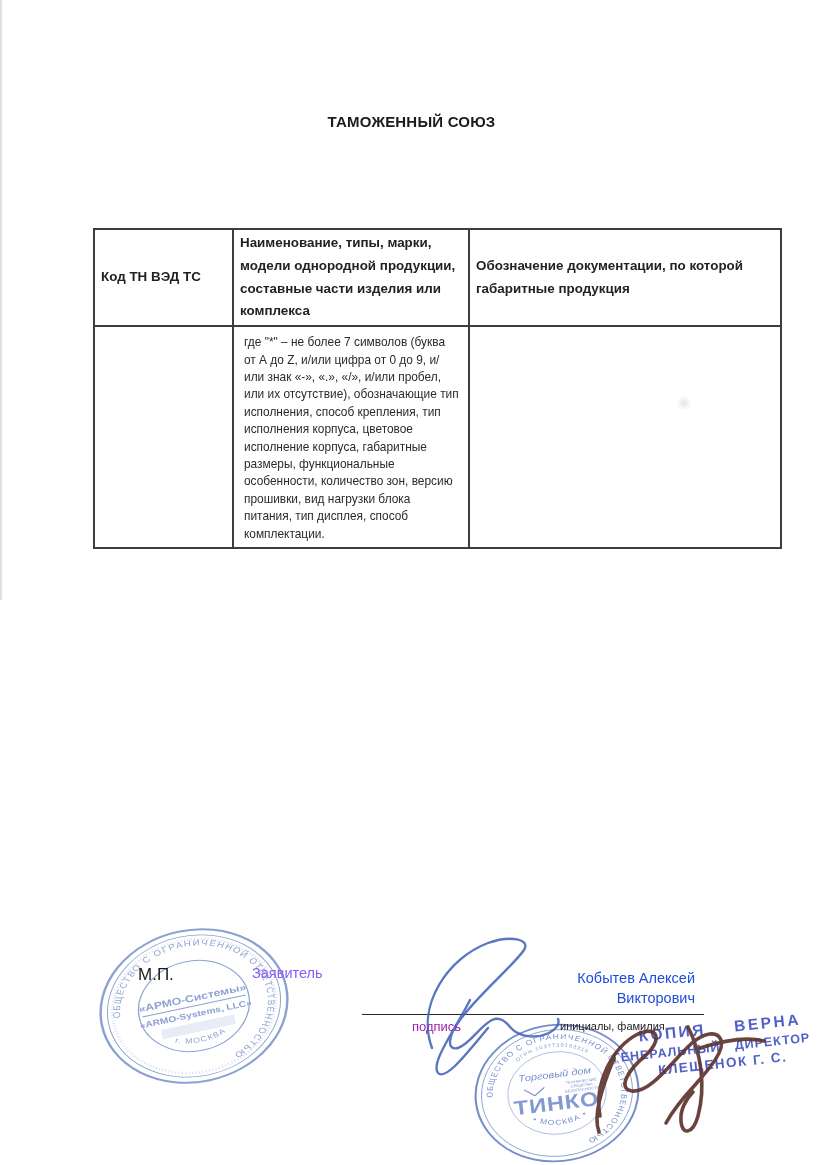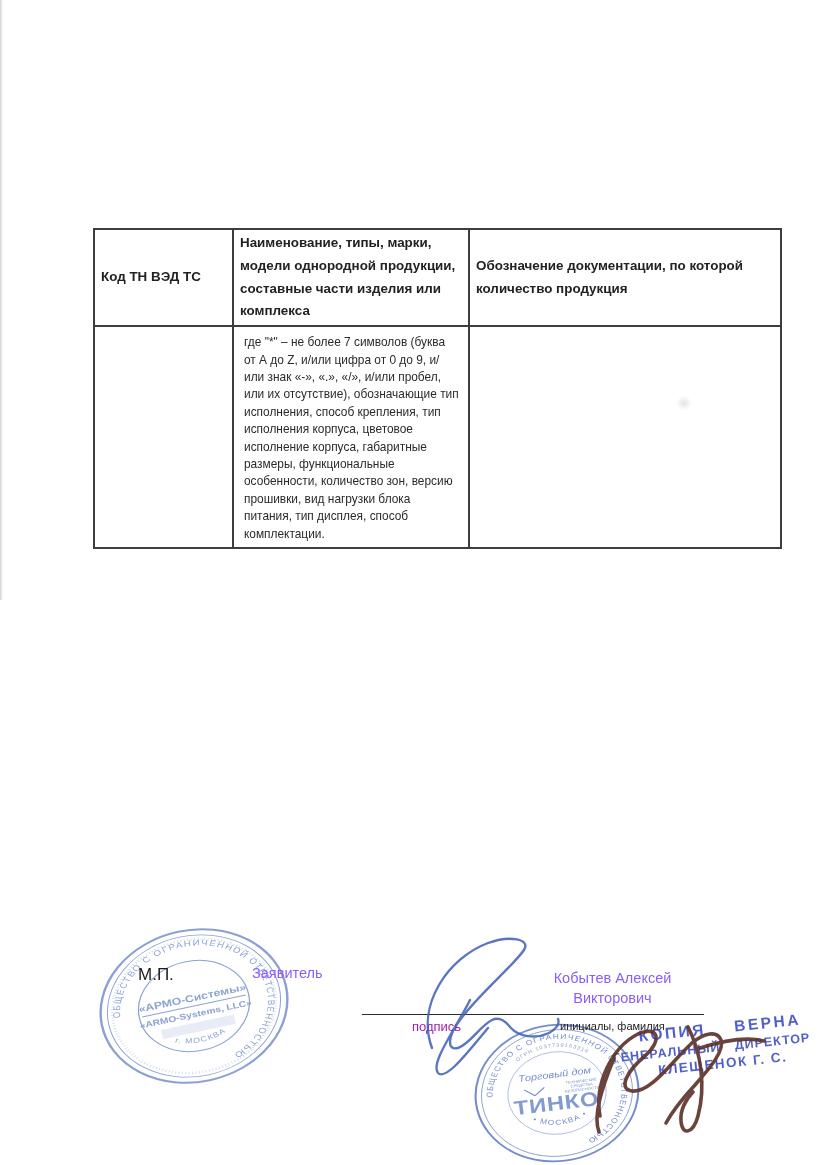--- a/index.html
+++ b/index.html
@@ -17,22 +17,22 @@
   table.doc-table th,table.doc-table td{border:2px solid #3d3d3d;vertical-align:middle;
         padding:0;}
   th.c1{width:125px;margin-top:44px;} th.c2{width:222px;} th.c3{width:298px;}
   table.doc-table th{font-size:13.4px;font-weight:bold;text-align:left;height:90px;
         line-height:1.7;color:#222;padding:2px 6px;}
   td.body-cell{height:186px;vertical-align:top;}
   td.desc{font-size:11.9px;line-height:17.4px;text-align:left;color:#2a2a2a;
         padding:7px 9px 4px 10px !important;}
   .mp-label{position:absolute;left:138px;top:965px;font-size:17px;color:#1c1c1c;z-index:5;}
   .applicant-label{position:absolute;left:252px;top:965px;font-size:14.5px;color:#8b5cf6;z-index:5;}
-  .name-block{position:absolute;left:530px;top:968px;width:165px;text-align:center;
-        font-size:14.5px;line-height:20px;color:#8b5cf6;z-index:5;}
+  .name-block{position:absolute;left:530px;top:968px;width:165px;text-align:right;
+        font-size:14.5px;line-height:20px;color:#1d4ed8;z-index:5;}
   .sig-line{position:absolute;left:362px;top:1014px;width:342px;border-top:1.5px solid #2b2b2b;z-index:5;}
   .cap-sign{position:absolute;left:412px;top:1019px;font-size:13px;color:#a21caf;z-index:5;}
   .cap-name{position:absolute;left:560px;top:1020px;font-size:11px;color:#222;z-index:5;}
   .stamp{position:absolute;z-index:3;}
   .stamp-armo{left:96px;top:927px;transform:rotate(-12deg);}
   .stamp-tinko{left:472px;top:1022px;transform:rotate(-7deg);}
   .copy-stamp{position:absolute;left:612px;top:1020px;z-index:4;transform:rotate(-6deg);
         color:#4353c5;opacity:.92;white-space:nowrap;}
   .copy-stamp .l1{font-size:15.5px;font-weight:bold;letter-spacing:2.5px;word-spacing:22px;margin-left:28px;}
   .copy-stamp .l2{font-size:12.5px;font-weight:bold;letter-spacing:1px;word-spacing:10px;margin-top:3px;}
@@ -44,27 +44,28 @@
   .serifs{font-family:"Liberation Serif",serif;}
 </style>
 </head>
 <body>
 
 <div class="page">
 
   <div class="scan-edge"></div>
   <div class="smudge"></div>
 
+  <div class="title t1">ТАМОЖЕННЫЙ СОЮЗ</div>
 
   <table class="doc-table">
     <tbody>
         <tr>
       <th class="c1">Код ТН ВЭД ТС</th>
       <th class="c2">Наименование, типы, марки, модели однородной продукции, составные части изделия или комплекса</th>
-      <th class="c3">Обозначение документации, по которой количество продукция</th>
+      <th class="c3">Обозначение документации, по которой габаритные продукция</th>
     </tr>
     <tr>
       <td class="body-cell"></td>
       <td class="body-cell desc">где "*" – не более 7 символов (буква от А до Z, и/или цифра от 0 до 9, и/или знак «-», «.», «/», и/или пробел, или их отсутствие), обозначающие тип исполнения, способ крепления, тип исполнения корпуса, цветовое исполнение корпуса, габаритные размеры, функциональные особенности, количество зон, версию прошивки, вид нагрузки блока питания, тип дисплея, способ комплектации.</td>
       <td class="body-cell"></td>
     </tr>
   </tbody>
     </table>
 
   <svg class="stamp stamp-armo" width="196" height="158" viewBox="0 0 200 200" preserveAspectRatio="none" style="color:#7b95cb;opacity:.88;">

